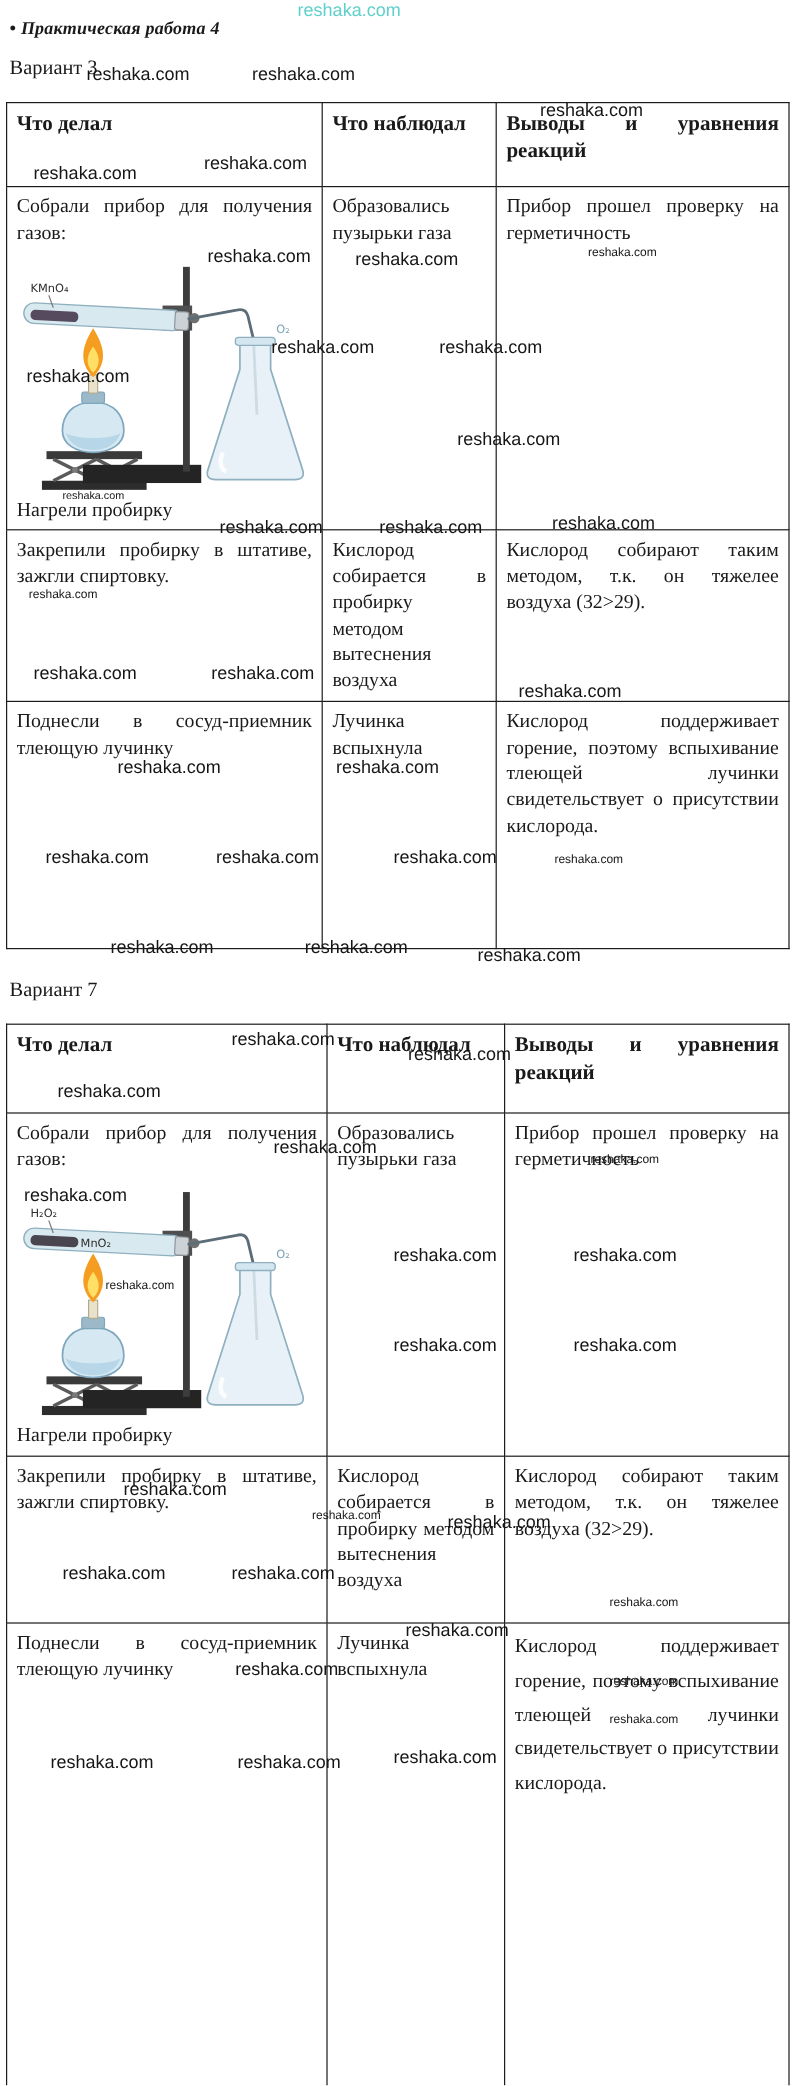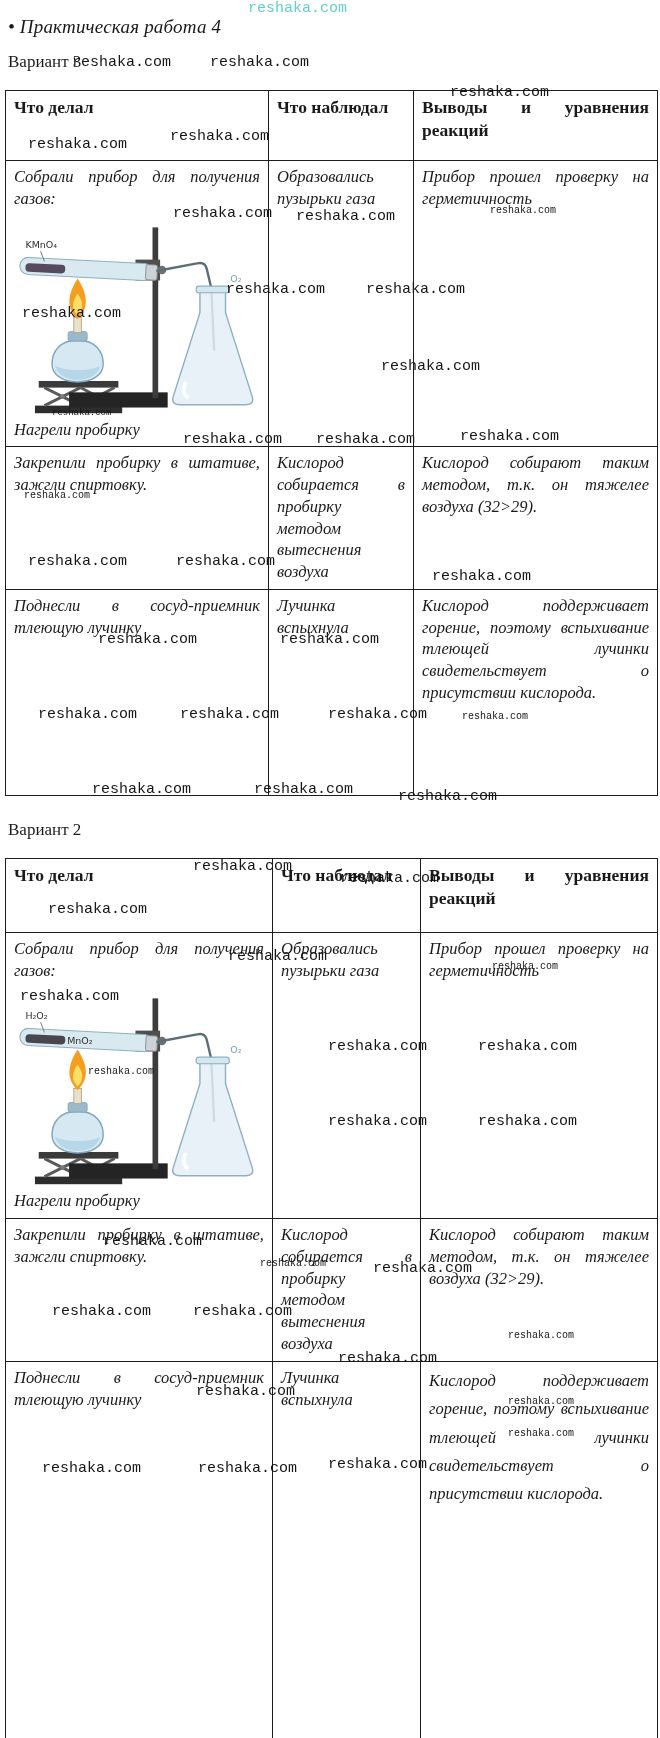--- a/index.html
+++ b/index.html
@@ -1,35 +1,35 @@
 <!DOCTYPE html>
 <html><head>
 <meta charset="utf-8">
 <style>
   * { margin:0; padding:0; box-sizing:border-box; }
   html,body { background:#ffffff; }
   body { width:660px; font-family:"Liberation Serif", serif; color:#1a1a1a; }
   .page { position:relative; width:660px; height:1738px; background:#fff; overflow:hidden; }
-  .title { margin:16px 0 0 8px; font-size:19px; font-weight:normal; font-style:italic; letter-spacing:0.2px; }
+  .title { margin:16px 0 0 8px; font-size:15px; font-weight:bold; font-style:italic; letter-spacing:0.2px; }
   .variant { margin:14px 0 0 8px; font-size:17px; }
   .variant.v2 { margin-top:24px; }
   table.work { border-collapse:collapse; margin:18px 0 0 5px; width:652px; table-layout:fixed; }
   table.work th, table.work td {
     border:1px solid #1c1c1c; vertical-align:top; padding:5px 8px 6px 8px;
     font-size:16.5px; line-height:1.32; text-align:justify;
   }
   table.work th { font-weight:bold; font-size:17.5px; }
-  table.work p { text-align:justify;font-style:italic; }
+  table.work p { text-align:justify; }
   .t1 .hdr { height:70px; }  .t1 .r1 { height:270px; } .t1 .r2 { height:136px; } .t1 .r3 { height:206px; }
   .t2 .hdr { height:74px; }  .t2 .r1 { height:266px; } .t2 .r2 { height:139px; } .t2 .r3 { height:400px; }
   .tall-lines p { line-height:1.72; }
   svg.apparatus { display:block; margin:6px 0 2px -2px; }
   
   .wm-layer { position:absolute; inset:0; pointer-events:none; z-index:6; }
-  .wm { position:absolute; font-family:Liberation Mono, monospace; white-space:nowrap; }
+  .wm { position:absolute; font-family:Liberation Sans, sans-serif; white-space:nowrap; }
 </style>
 </head>
 <body>
 
 <div class="page">
 
   <div class="title">• Практическая работа 4</div>
 
   <div class="variant">Вариант 3</div>
 
@@ -120,21 +120,21 @@
       <td>
             <p>Лучинка вспыхнула</p>
           </td>
       <td>
             <p>Кислород поддерживает горение, поэтому вспыхивание тлеющей лучинки свидетельствует о присутствии кислорода.</p>
           </td>
     </tr>
   </tbody>
     </table>
 
-  <div class="variant v2">Вариант 2</div>
+  <div class="variant v2">Вариант 7</div>
 
   <table class="work t2">
     <colgroup>
         <col style="width:267px">
         <col style="width:148px">
         <col style="width:237px">
       </colgroup>
     <tbody>
         <tr class="hdr">
       <th>Что делал</th>

